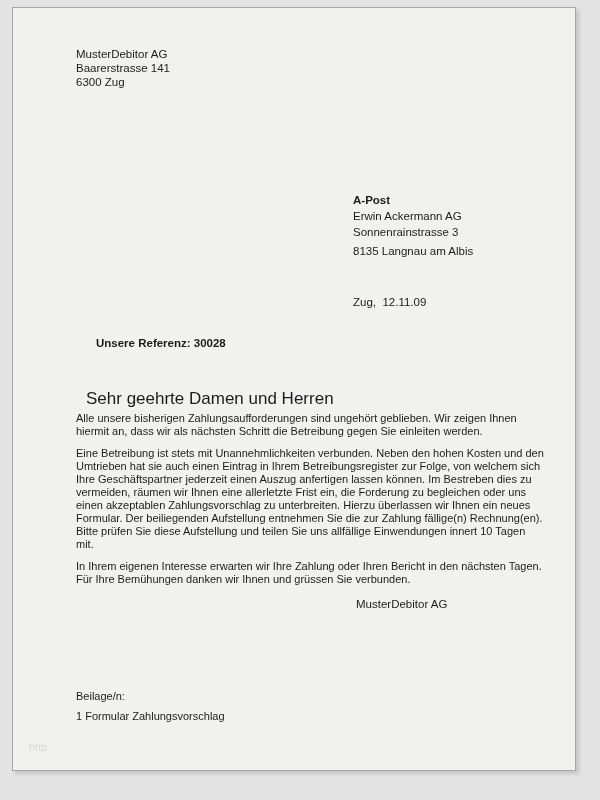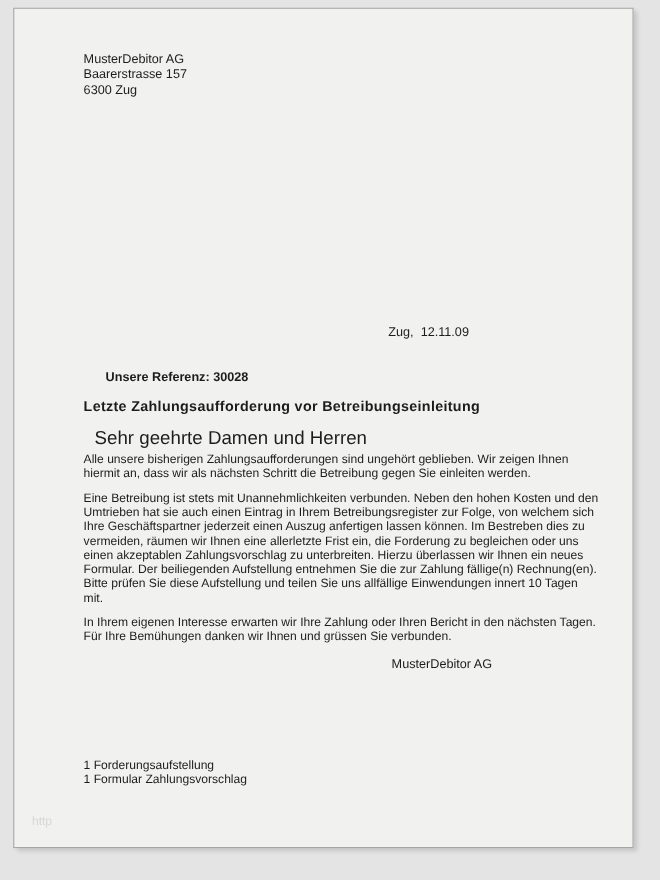--- a/index.html
+++ b/index.html
@@ -80,42 +80,47 @@
   }
 </style>
 </head>
 <body>
 
 <div class="canvas">
   <div class="page">
 
     <div class="blk sender">
       <div>MusterDebitor AG</div>
-      <div>Baarerstrasse 157</div>
+      <div>Baarerstrasse 141</div>
       <div>6300 Zug</div>
     </div>
 
+    <div class="blk recipient">
+      <div class="mail-class">A-Post</div>
+      <div>Erwin Ackermann AG</div>
+      <div>Sonnenrainstrasse 3</div>
+      <div class="city">8135 Langnau am Albis</div>
+    </div>
 
     <div class="blk dateline">Zug,  12.11.09</div>
 
     <div class="blk reference">Unsere Referenz: 30028</div>
 
-    <div class="blk subject">Letzte Zahlungsaufforderung vor Betreibungseinleitung</div>
 
     <div class="blk salutation">Sehr geehrte Damen und Herren</div>
 
     <div class="blk body-text">
       <p>Alle unsere bisherigen Zahlungsaufforderungen sind ungehört geblieben. Wir zeigen Ihnen hiermit an, dass wir als nächsten Schritt die Betreibung gegen Sie einleiten werden.</p>
       <p>Eine Betreibung ist stets mit Unannehmlichkeiten verbunden. Neben den hohen Kosten und den Umtrieben hat sie auch einen Eintrag in Ihrem Betreibungsregister zur Folge, von welchem sich Ihre Geschäftspartner jederzeit einen Auszug anfertigen lassen können. Im Bestreben dies zu vermeiden, räumen wir Ihnen eine allerletzte Frist ein, die Forderung zu begleichen oder uns einen akzeptablen Zahlungsvorschlag zu unterbreiten. Hierzu überlassen wir Ihnen ein neues Formular. Der beiliegenden Aufstellung entnehmen Sie die zur Zahlung fällige(n) Rechnung(en). Bitte prüfen Sie diese Aufstellung und teilen Sie uns allfällige Einwendungen innert 10 Tagen mit.</p>
       <p>In Ihrem eigenen Interesse erwarten wir Ihre Zahlung oder Ihren Bericht in den nächsten Tagen. Für Ihre Bemühungen danken wir Ihnen und grüssen Sie verbunden.</p>
     </div>
 
     <div class="blk signature">MusterDebitor AG</div>
 
     <div class="blk enclosures">
-      <div>1 Forderungsaufstellung</div>
+      <div class="enc-label">Beilage/n:</div>
       <div>1 Formular Zahlungsvorschlag</div>
     </div>
 
     <div class="blk watermark">http</div>
 
   </div>
 </div>
 
 </body></html>

